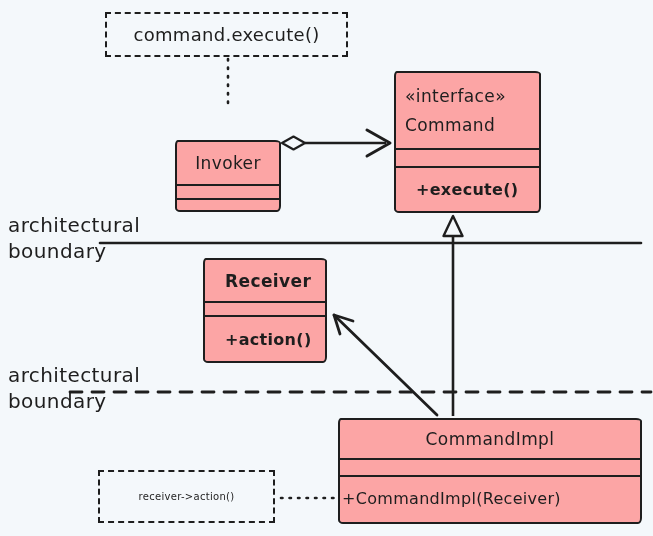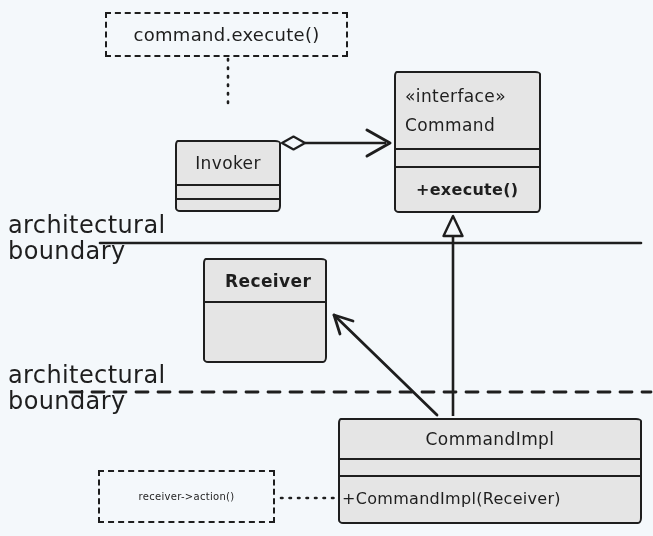--- a/index.html
+++ b/index.html
@@ -19,21 +19,21 @@
   .connector-layer {
     position: absolute;
     left: 0; top: 0;
     z-index: 1;
   }
   .uml-box {
     position: absolute;
     z-index: 2;
     box-sizing: border-box;
     border: 2px solid #1e1e1e;
-    background: #e5e5e5;
+    background: #fca5a5;
     border-radius: 3px 6px 4px 5px / 5px 3px 6px 4px;
   }
   .compartment {
     box-sizing: border-box;
     display: flex;
     align-items: center;
     overflow: hidden;
   }
   .compartment.divided {
     border-top: 2px solid #1e1e1e;
@@ -63,21 +63,21 @@
     display: flex;
     align-items: center;
     justify-content: center;
     letter-spacing: 0.3px;
   }
   .note-top { font-size: 18px; }
   .note-bottom { font-size: 10px; }
   .boundary-label {
     position: absolute;
     z-index: 3;
-    font-size: 24px;
+    font-size: 20px;
     line-height: 26px;
     letter-spacing: 0.4px;
     white-space: nowrap;
   }
 </style>
 </head>
 <body>
 
 <div class="canvas">
 
@@ -128,20 +128,21 @@
   </div>
 
   <div class="boundary-label" style="left:8px; top:212px;">
     <div>architectural</div>
     <div>boundary</div>
   </div>
 
   <div class="uml-box" style="left:203px; top:258px; width:124px; height:105px;">
     <div class="compartment title-left cls-title" style="height:41px;">Receiver</div>
     <div class="compartment divided" style="height:14px;"></div>
+    <div class="compartment divided method-left cls-method" style="height:46px;">+action()</div>
   </div>
 
   <div class="boundary-label" style="left:8px; top:362px;">
     <div>architectural</div>
     <div>boundary</div>
   </div>
 
   <div class="uml-box" style="left:338px; top:418px; width:304px; height:106px;">
     <div class="compartment title-center cls-title" style="height:38px;">CommandImpl</div>
     <div class="compartment divided" style="height:17px;"></div>

